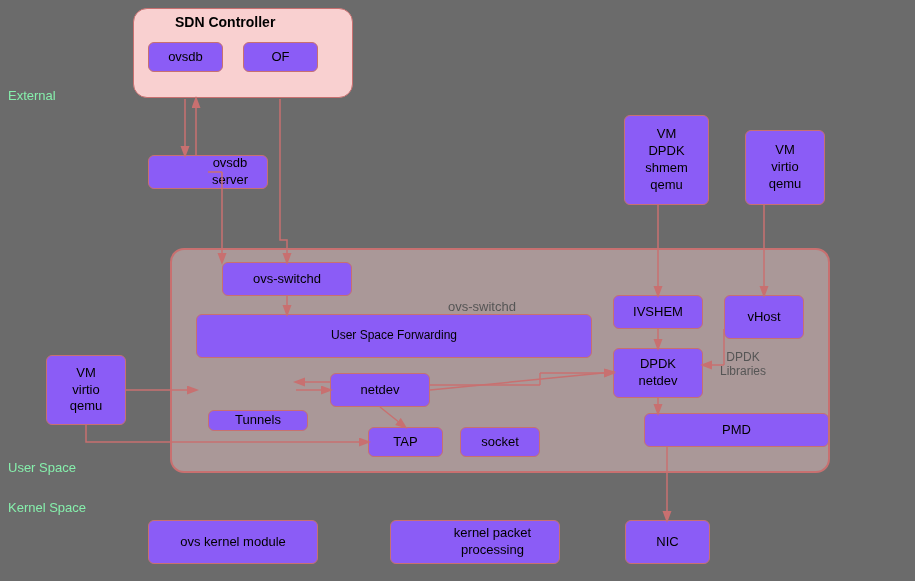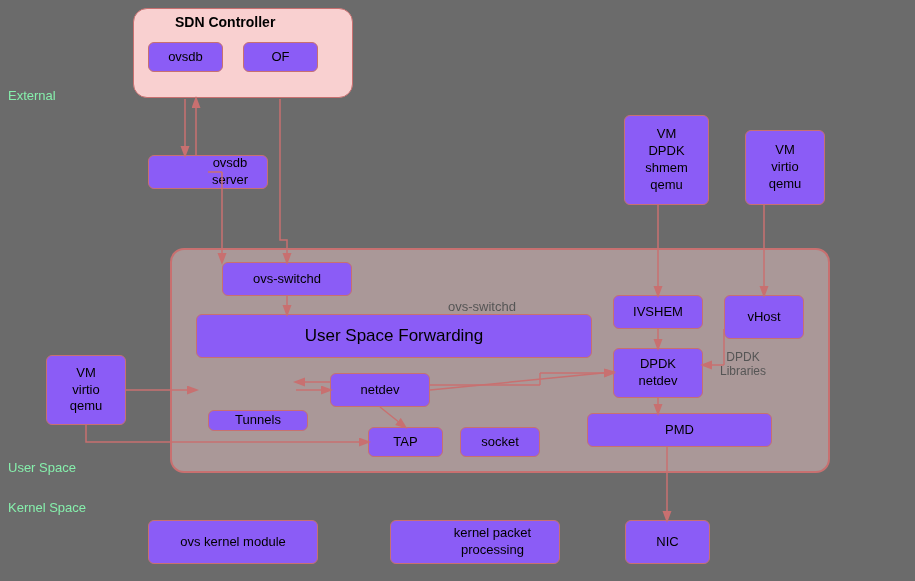--- a/index.html
+++ b/index.html
@@ -89,21 +89,21 @@
 <div class="box box-rounded-lg" style="left:170px; top:248px; width:660px; height:225px; background: rgba(249,208,208,0.45); border: 2px solid #c87070;">
 </div>
 
 <div class="box" style="left:222px; top:262px; width:130px; height:34px;">
   <span>ovs-switchd</span>
 </div>
 
 <div style="position:absolute; left:448px; top:299px; color:#555; font-size:13px;">ovs-switchd</div>
 
 <div class="box" style="left:196px; top:314px; width:396px; height:44px;">
-  <span style="font-size:17px;">User Space Forwarding</span>
+  <span style="font-size:12px;">User Space Forwarding</span>
 </div>
 
 <div class="box" style="left:208px; top:373px; width:100px; height:21px;margin-top:37px;">
   <span>Tunnels</span>
 </div>
 
 <div class="box" style="left:330px; top:373px; width:100px; height:34px;">
   <span>netdev</span>
 </div>
 
@@ -124,21 +124,21 @@
 </div>
 
 <div class="box" style="left:613px; top:348px; width:90px; height:50px; white-space:pre-line; text-align:center;">
   <span style="white-space:pre-line;">DPDK
 netdev</span>
 </div>
 
 <div style="position:absolute; left:720px; top:350px; color:#555; font-size:12px; white-space:pre-line; text-align:center;">DPDK
 Libraries</div>
 
-<div class="box" style="left:587px; top:413px; width:185px; height:34px;">
+<div class="box" style="left:644px; top:413px; width:185px; height:34px;">
   <span>PMD</span>
 </div>
 
 <div class="box" style="left:46px; top:355px; width:80px; height:70px; text-align:center; white-space:pre-line;">
   <span style="white-space:pre-line;">VM
 virtio
 qemu</span>
 </div>
 
 <div class="box" style="left:148px; top:520px; width:170px; height:44px;">

